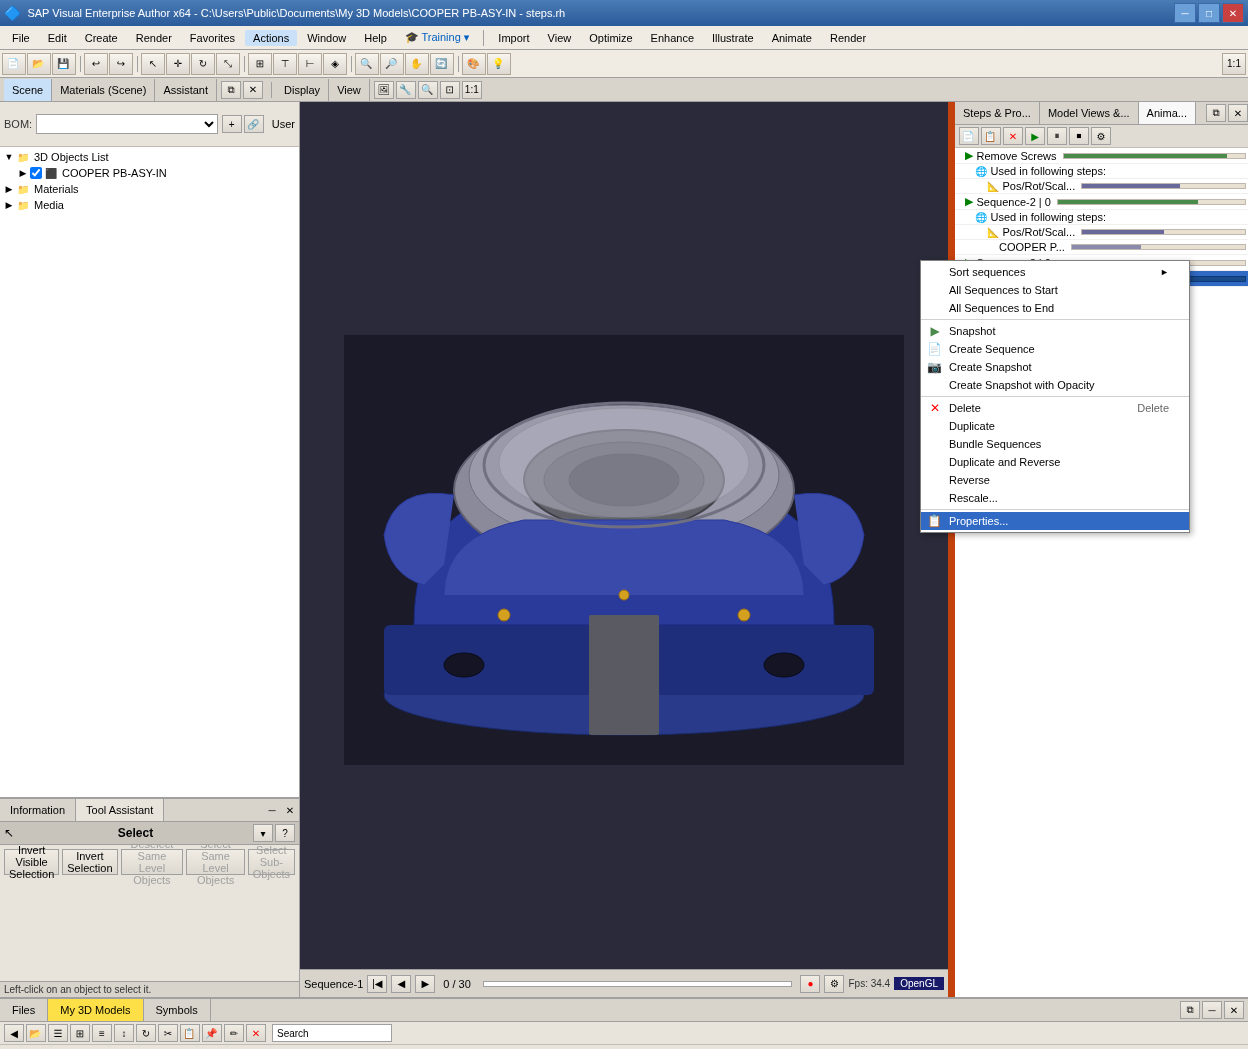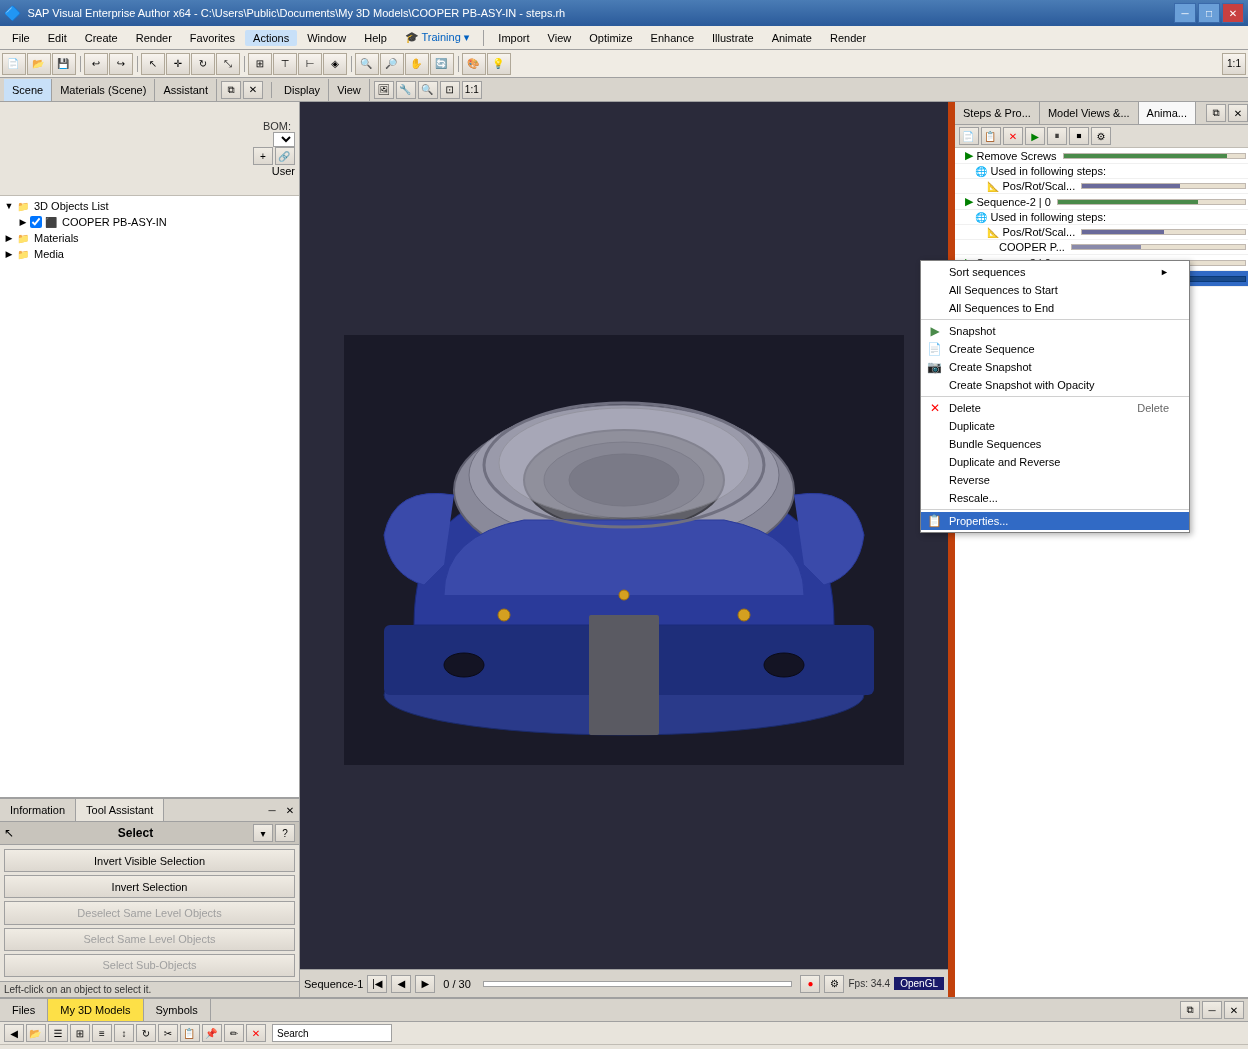--- a/index.html
+++ b/index.html
@@ -79,25 +79,24 @@
       width: 300px;
       background: #f0ece4;
       border-right: 1px solid #a0a0a0;
       display: flex;
       flex-direction: column;
     }
 
     
     .bom-row {
       display: flex;
-      align-items: flex-end;
-      padding: 18px 4px;
+      align-items: center;
+      padding: 12px 4px;
       border-bottom: 1px solid #c0bcb4;
       background: #e8e4dc;
-      flex-direction: column;
     }
     .bom-label { font-size: 11px; margin-right: 4px; color: #333; }
     .bom-select {
       flex: 1;
       height: 20px;
       font-size: 10px;
       border: 1px solid #a0a0a0;
       background: white;
     }
 
@@ -155,21 +154,21 @@
       border-bottom: 1px solid #a0a0a0;
     }
     .select-icon { font-size: 12px; margin-right: 4px; }
     .select-label { font-size: 12px; font-weight: bold; flex: 1; text-align: center; }
     .select-bar-btns { display: flex; gap: 2px; }
 
     
     .tool-buttons {
       padding: 4px;
       display: flex;
-      flex-direction: column;
+      flex-direction: row;
       gap: 3px;
       flex: 1;
       overflow: auto;
     }
     .tool-btn {
       height: 26px;
       background: linear-gradient(to bottom, #f0ece4, #ddd8d0);
       border: 1px solid #a0a0a0;
       font-size: 11px;
       cursor: pointer;

